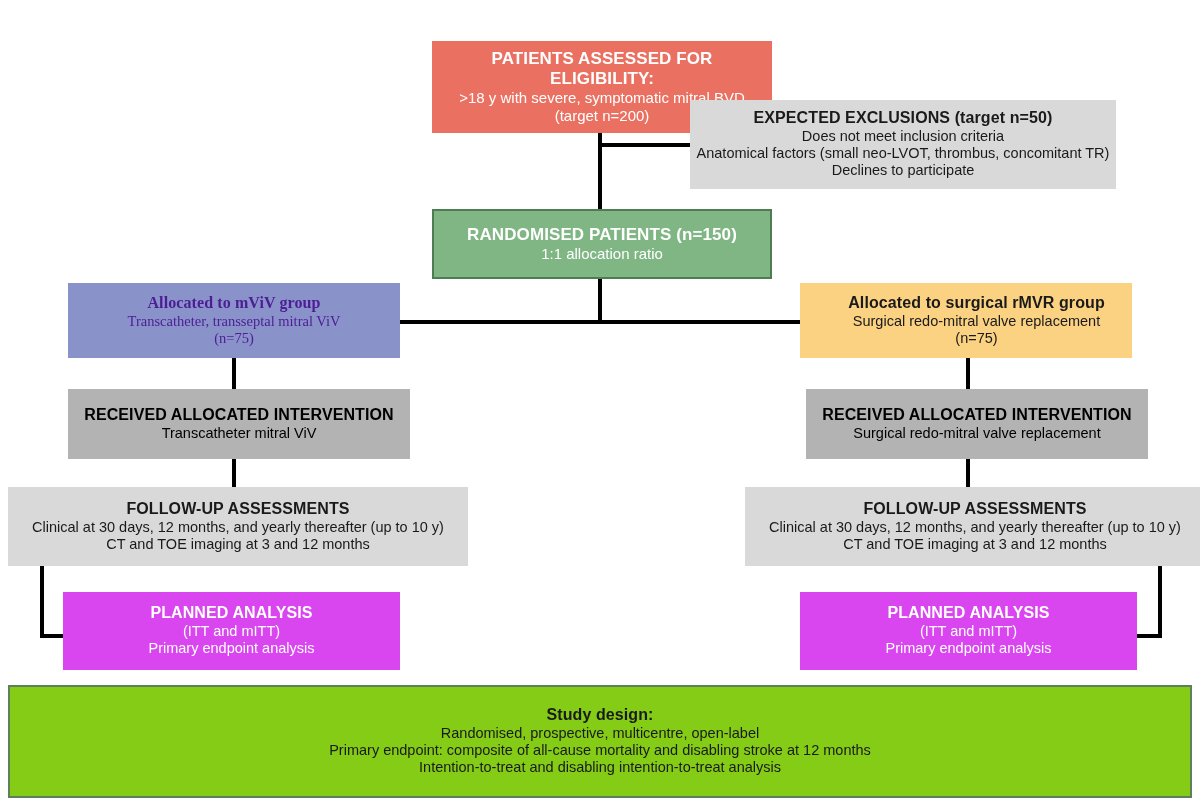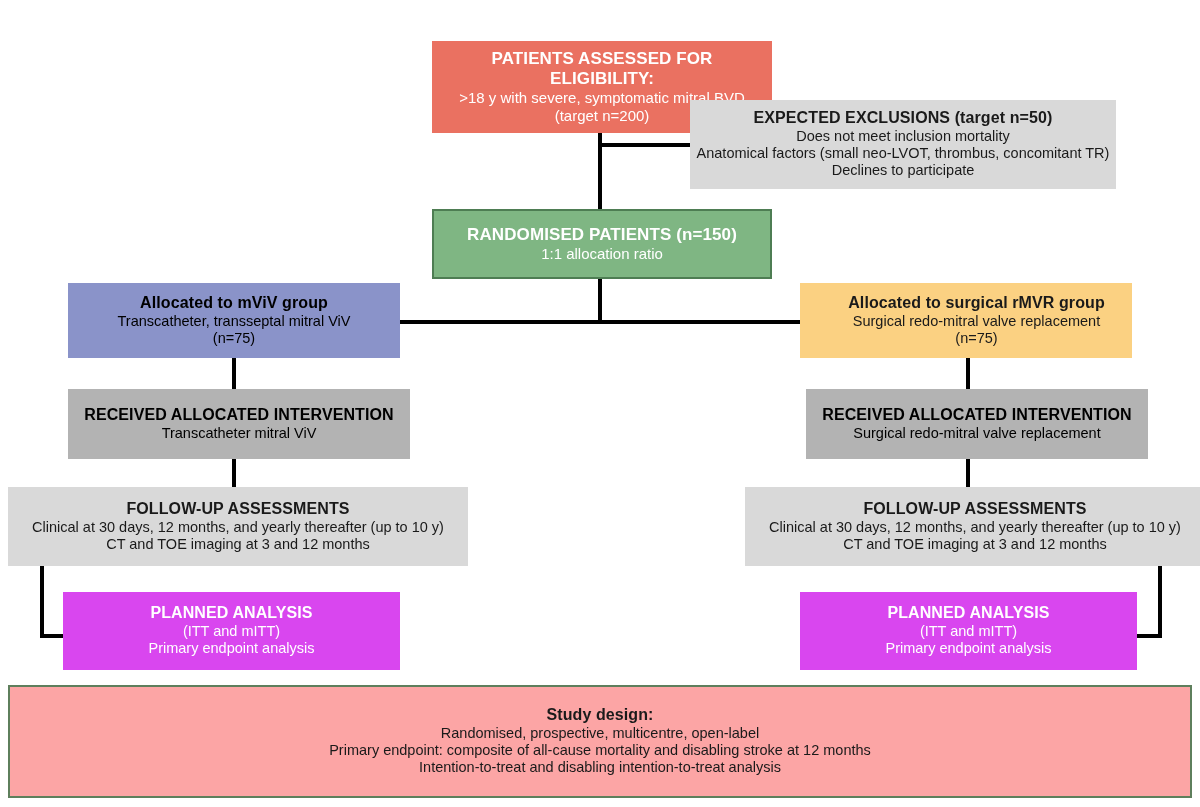--- a/index.html
+++ b/index.html
@@ -25,26 +25,26 @@
     line-height:1.18;
     z-index:5;
     padding:4px 6px;
   }
   .box .ttl{font-weight:bold;letter-spacing:.1px;}
   .box .ln{font-weight:normal;}
 
   
   .c-red   {background:#ea7161;color:#ffffff;}
   .c-green {background:#7fb683;color:#ffffff;border:2px solid #4e7d53;}
-  .c-purple{background:#8a93c9;color:#000000;}
+  .c-purple{background:#8a93c9;color:#4c1d95;font-family:Liberation Serif, serif;}
   .c-orange{background:#fbd182;color:#1a1a1a;padding-left:27px;}
   .c-grey-d{background:#b3b3b3;color:#000000;}
   .c-grey-l{background:#d9d9d9;color:#1a1a1a;}
   .c-black {background:#d946ef;color:#ffffff;}
-  .c-mint  {background:#fca5a5;color:#1a1a1a;border:2px solid #5e7f5c;}
+  .c-mint  {background:#84cc16;color:#1a1a1a;border:2px solid #5e7f5c;}
 
   
   .fs-head{font-size:17px;}
   .fs-sub {font-size:15px;}
   .fs-mid {font-size:16px;}
   .fs-msub{font-size:14.5px;}
 
   
   .conn{position:absolute;background:#000000;z-index:1;}
   .v{width:4px;}
@@ -76,21 +76,21 @@
   <div class="conn h" style="left:1126px;top:634px;width:36px;"></div>
 
   <div class="box c-red" style="left:432px;top:4px;width:340px;height:92px;margin-top:37px;">
     <div class="ttl fs-head">PATIENTS ASSESSED FOR ELIGIBILITY:</div>
     <div class="ln fs-sub">&gt;18 y with severe, symptomatic mitral BVD</div>
     <div class="ln fs-sub">(target n=200)</div>
   </div>
 
   <div class="box c-grey-l" style="left:690px;top:100px;width:426px;height:89px;">
     <div class="ttl fs-mid">EXPECTED EXCLUSIONS (target n=50)</div>
-    <div class="ln fs-msub">Does not meet inclusion mortality</div>
+    <div class="ln fs-msub">Does not meet inclusion criteria</div>
     <div class="ln fs-msub">Anatomical factors (small neo-LVOT, thrombus, concomitant TR)</div>
     <div class="ln fs-msub">Declines to participate</div>
   </div>
 
   <div class="box c-green" style="left:432px;top:209px;width:340px;height:70px;">
     <div class="ttl fs-head">RANDOMISED PATIENTS (n=150)</div>
     <div class="ln fs-sub">1:1 allocation ratio</div>
   </div>
 
   <div class="box c-purple" style="left:68px;top:283px;width:332px;height:75px;">

